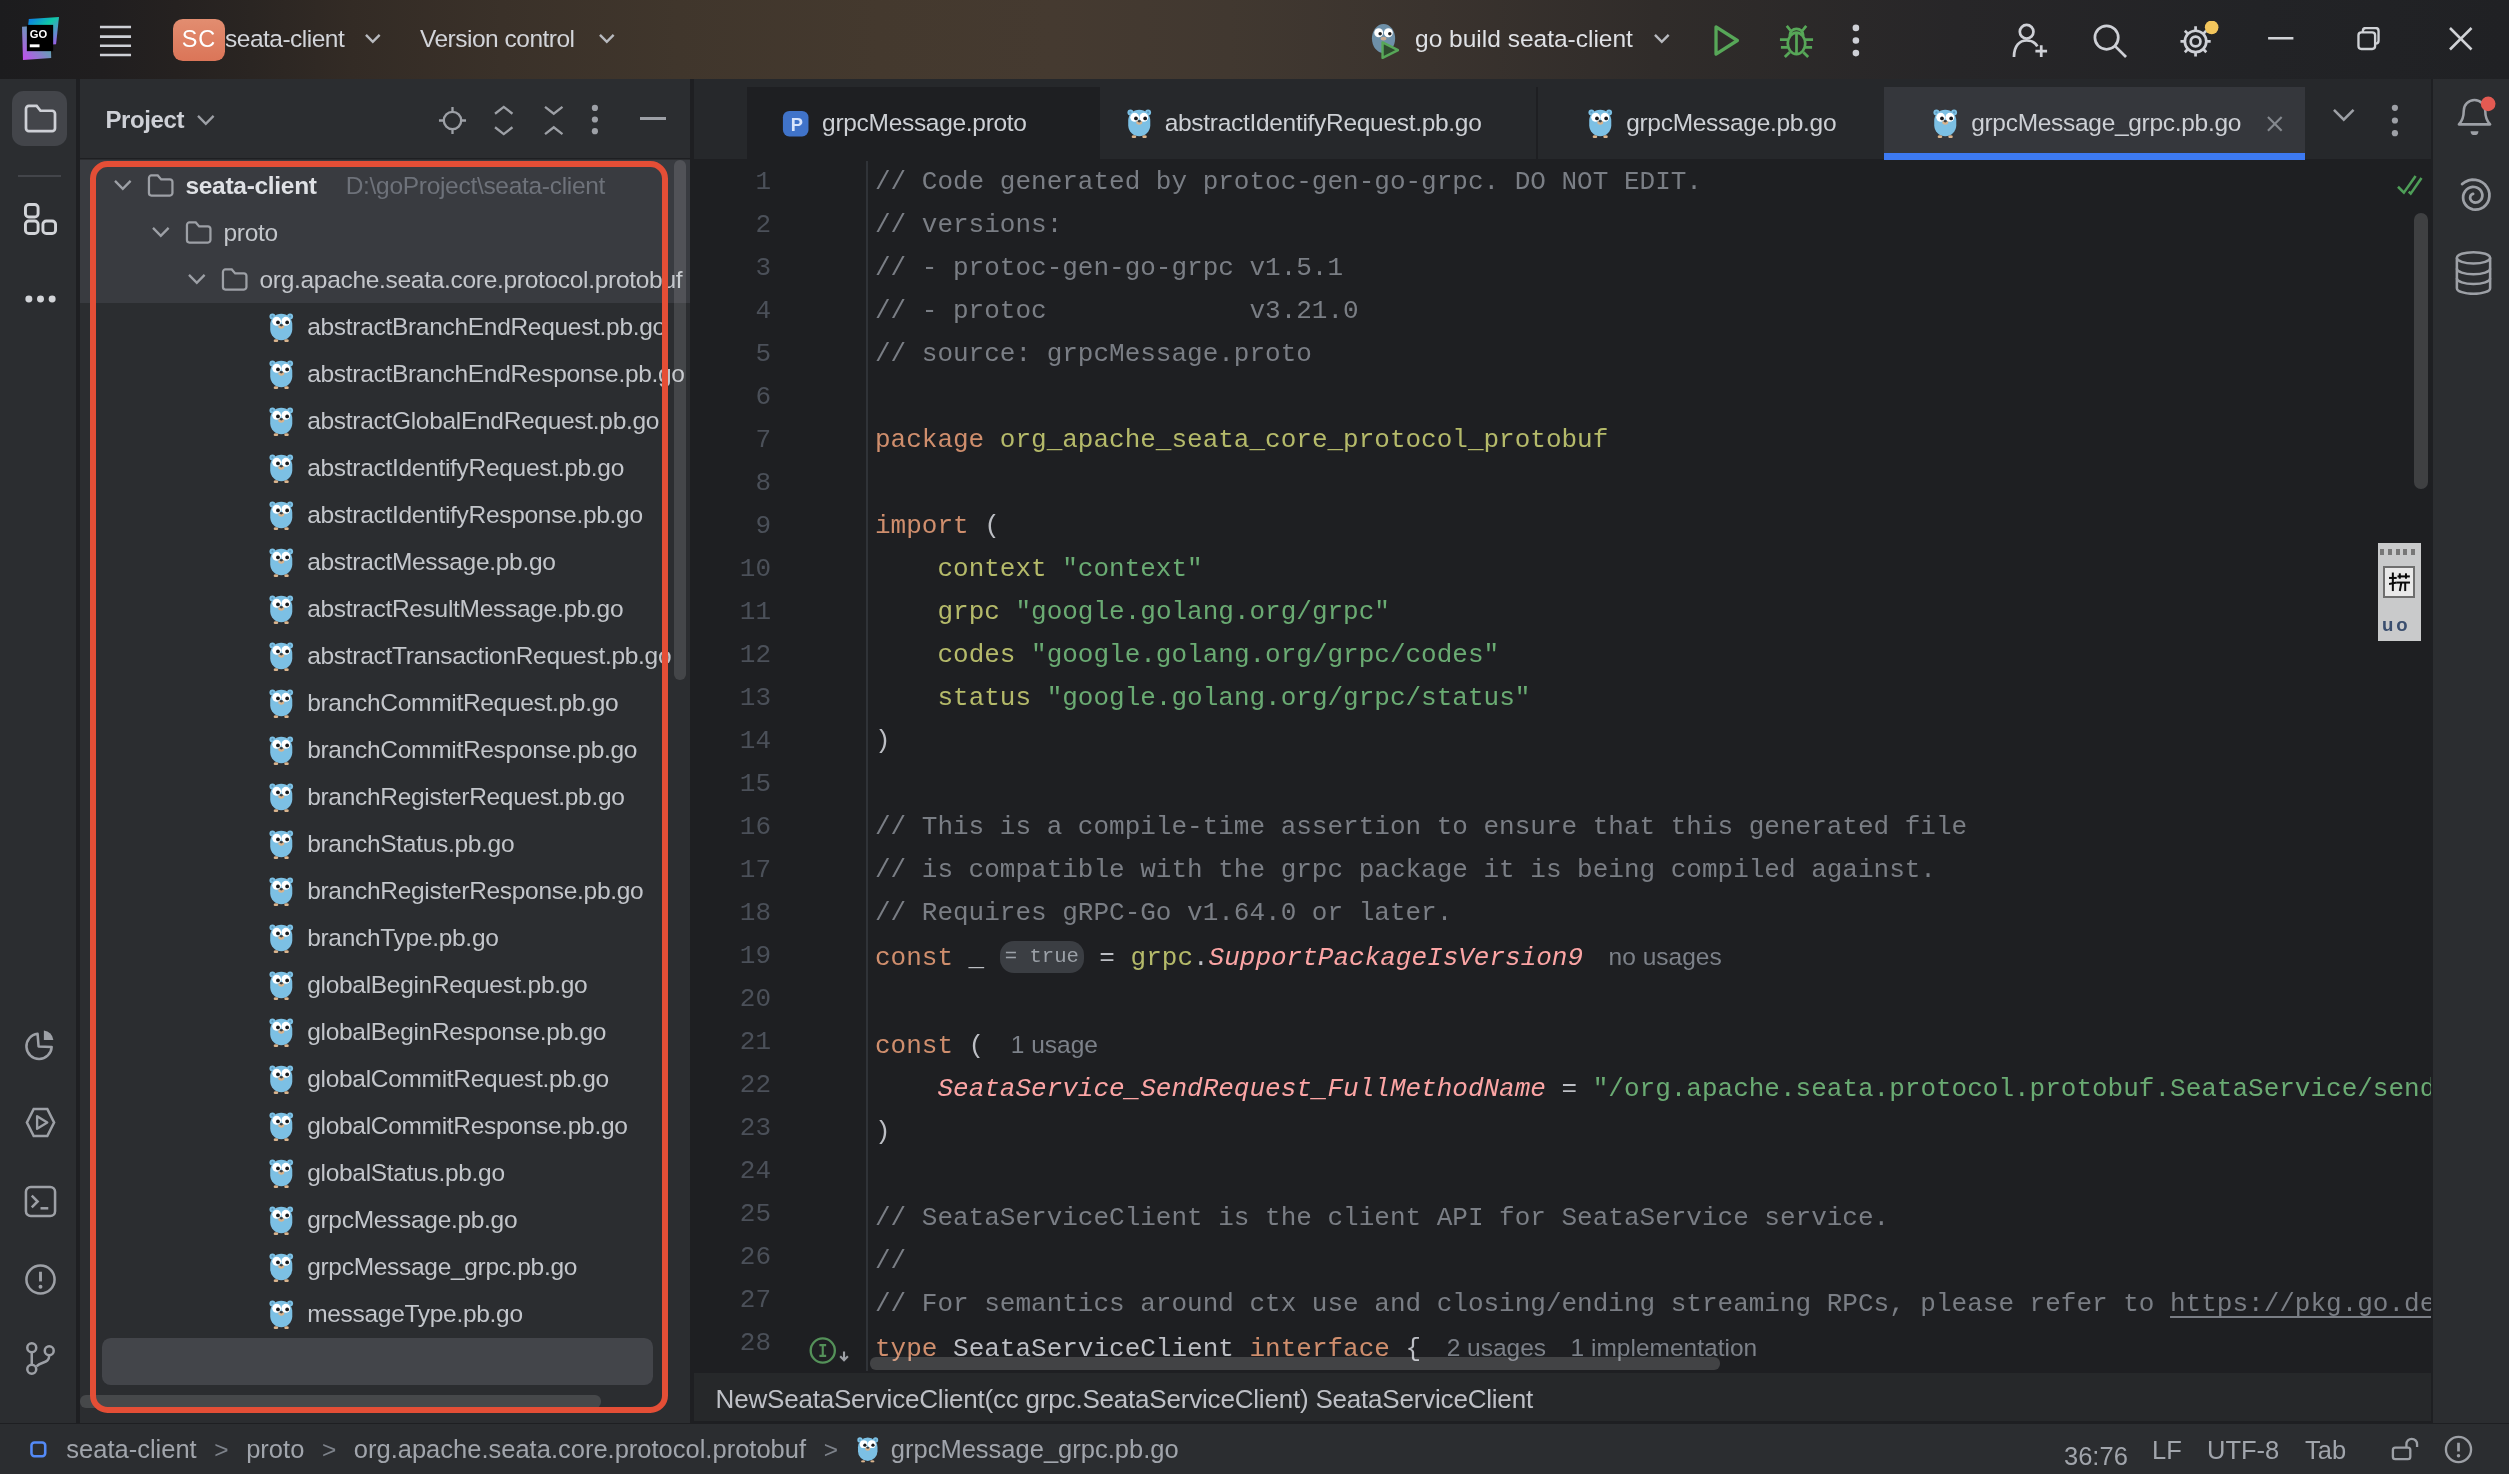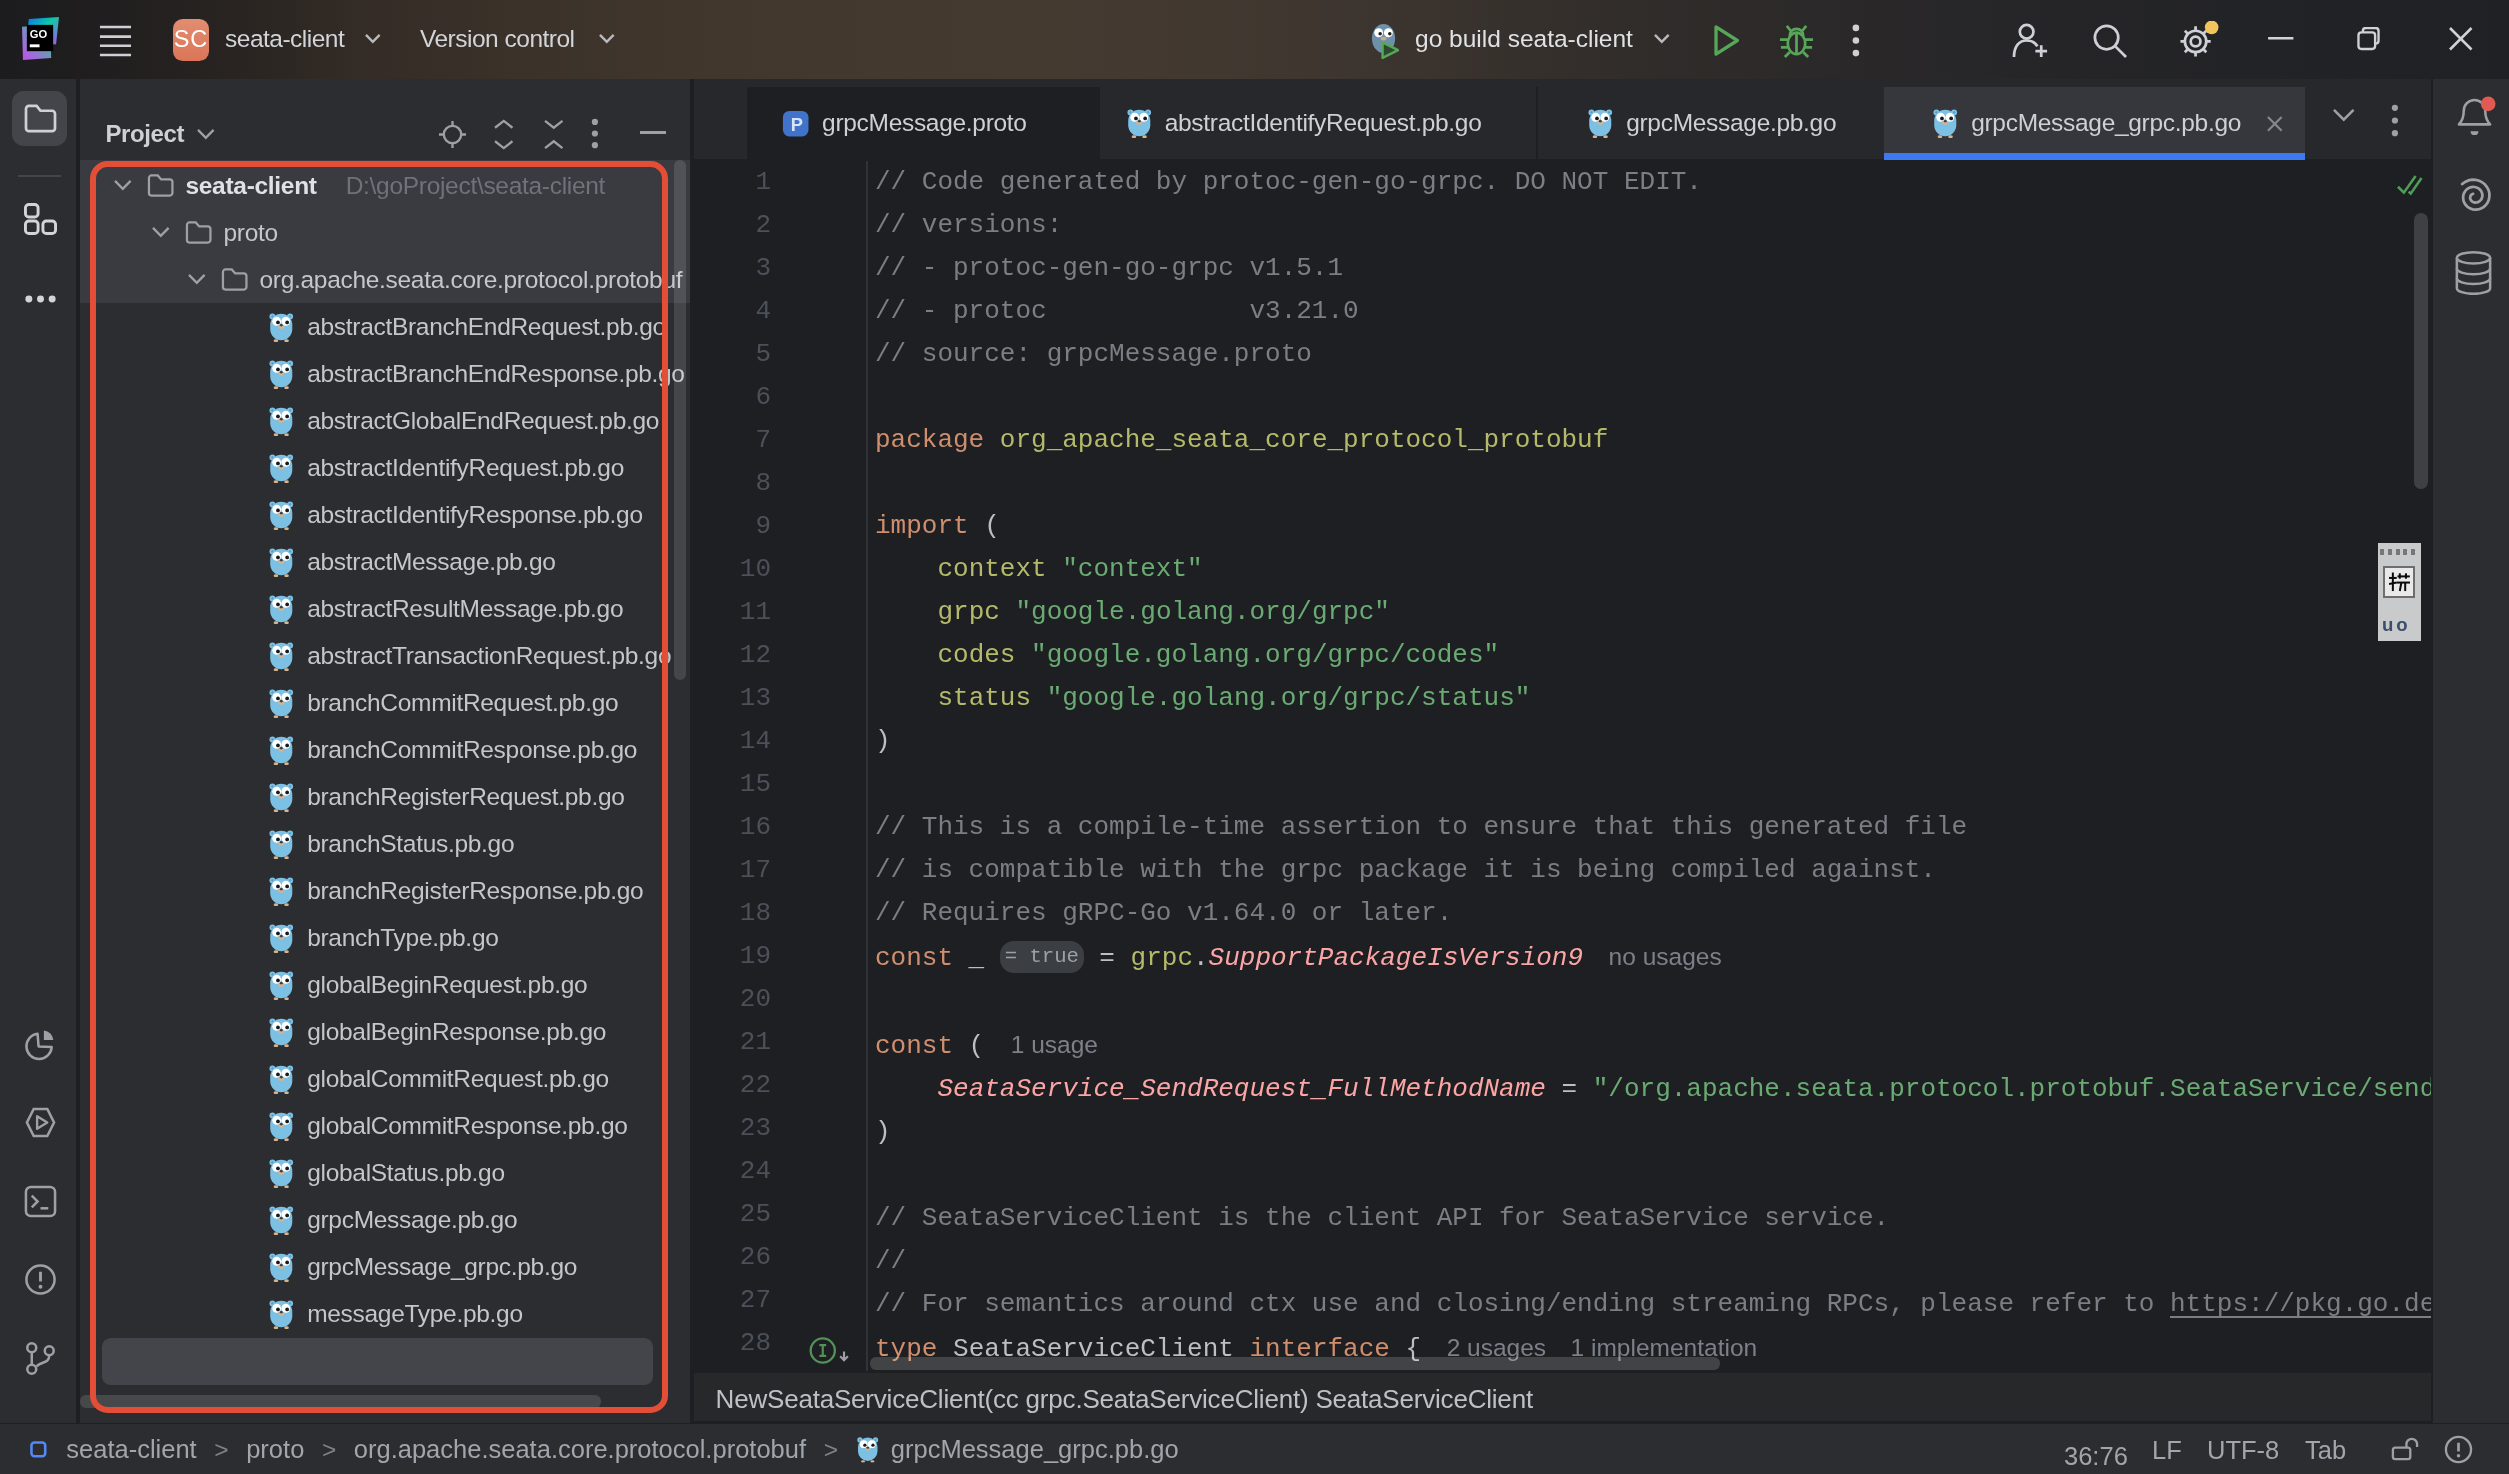--- a/index.html
+++ b/index.html
@@ -9,21 +9,21 @@
   .abs { position:absolute; }
   
   #titlebar { left:0; top:0; width:2509px; height:79px;
     background:linear-gradient(90deg,#1C1C1E 0%,#201E1F 4%,#252120 7%,#2A2522 10%,#332B25 14%,#3A3129 20%,#40362C 27%,#44392E 35%,#453A30 42%,#413830 49%,#3A332E 57%,#302C2A 66%,#272628 78%,#222326 90%,#202124 100%);
   }
   .tb-text { position:absolute; font-size:24.5px; letter-spacing:-0.5px; color:#D2D4D9; white-space:nowrap; }
   
   #actbar { left:0; top:79px; width:78px; height:1344px; background:#2B2D30; border-right:2px solid #1E1F22; }
   
   #projpanel { left:80px; top:79px; width:612px; height:1344px; background:#2B2D30; border-right:2px solid #1E1F22; overflow:hidden; }
-  #projhead { position:absolute; left:0; top:14px; width:612px; height:80px; border-bottom:1px solid #1E1F22; }
+  #projhead { position:absolute; left:0; top:0; width:612px; height:80px; border-bottom:1px solid #1E1F22; }
   #sticky { position:absolute; left:0; top:81px; width:612px; height:143px; background:#393B40; }
   .trow { position:absolute; height:47px; display:flex; align-items:center; white-space:nowrap; font-size:24.5px; letter-spacing:-0.3px; color:#C3C6CB; }
   #treefiles { position:absolute; left:8px; top:224px; width:612px; }
   .frow { height:47px; display:flex; align-items:center; padding-left:180px; white-space:nowrap; font-size:24.5px; letter-spacing:-0.3px; color:#C3C6CB; }
   .frow svg { flex:none; margin-right:12.7px; }
   
   #editor { left:694px; top:79px; width:1737px; height:1292px; background:#1E1F22; overflow:hidden; }
   #tabbar { position:absolute; left:0; top:0; width:1737px; height:81px; background:#26282B; border-bottom:1px solid #1E1F22; }
   .tab { position:absolute; top:7.8px; height:73px; display:flex; align-items:center; font-size:24.5px; letter-spacing:-0.3px; color:#CDD0D5; white-space:nowrap; }
   .tab svg { margin-right:12.7px; }
@@ -94,21 +94,21 @@
 
     <svg class="abs" style="left:99px;top:23.5px" width="33" height="33" viewBox="0 0 34 34">
       <g stroke="#CED0D6" stroke-width="2.6">
           <line x1="1" y1="3" x2="33" y2="3"></line>
           <line x1="1" y1="13" x2="33" y2="13"></line>
           <line x1="1" y1="22.5" x2="33" y2="22.5"></line>
           <line x1="1" y1="32" x2="33" y2="32"></line>
         </g>
     </svg>
 
-    <div class="abs" style="left:173px;top:18.6px;width:36px;height:42px;border-radius:9.8px;background:linear-gradient(180deg,#E28D70,#DB7558);color:#fff;font-size:23.5px;display:flex;align-items:center;justify-content:center;letter-spacing:1px;">SC</div>
+    <div class="abs" style="left:173px;top:18.6px;width:52px;height:42px;border-radius:9.8px;background:linear-gradient(180deg,#E28D70,#DB7558);color:#fff;font-size:23.5px;display:flex;align-items:center;justify-content:center;letter-spacing:1px;">SC</div>
     <span class="tb-text" style="left:225px;top:24.5px;">seata-client</span>
     <svg class="abs" style="left:364px;top:33px" width="17.6" height="11.8" viewBox="0 0 18 12">
         <polyline points="2,2 9,9 16,2" fill="none" stroke="#B8BABF" stroke-width="2.5"></polyline>
       </svg>
     <span class="tb-text" style="left:420px;top:24.5px;">Version control</span>
     <svg class="abs" style="left:598px;top:33px" width="17.6" height="11.8" viewBox="0 0 18 12">
         <polyline points="2,2 9,9 16,2" fill="none" stroke="#B8BABF" stroke-width="2.5"></polyline>
       </svg>
 
     <svg class="abs" style="left:1370px;top:21.6px" width="29" height="37" viewBox="0 0 30 38">

